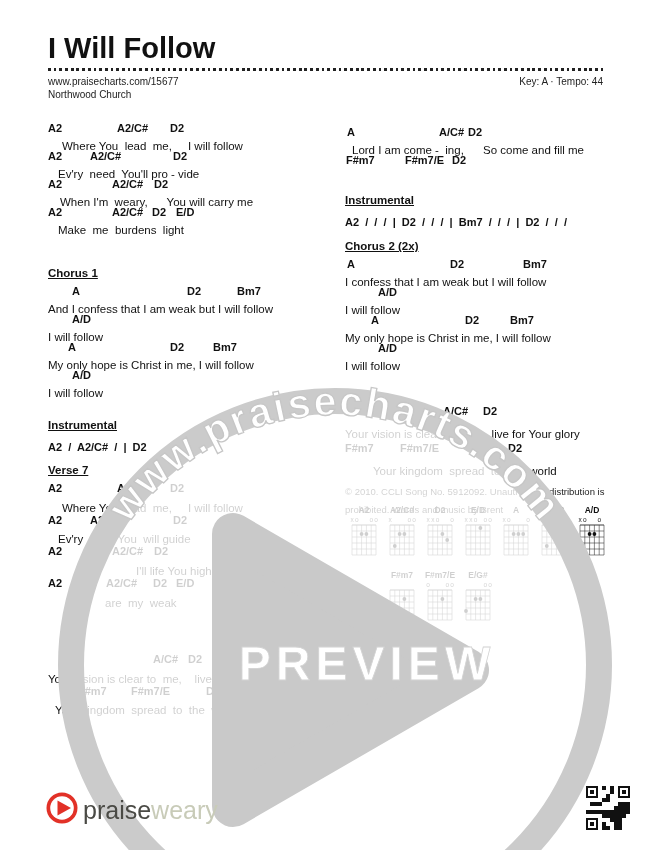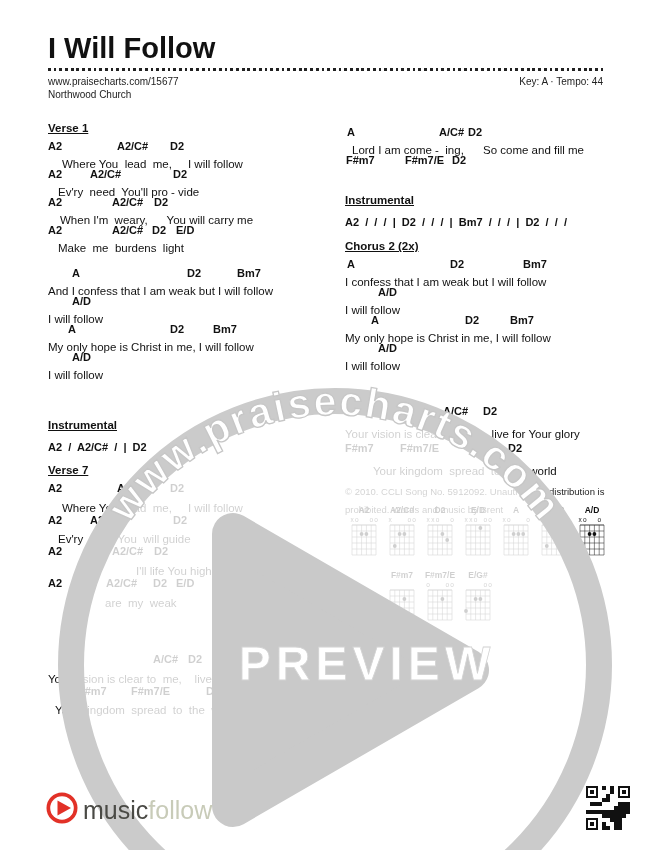--- a/index.html
+++ b/index.html
@@ -33,31 +33,31 @@
 <div class="page">
 
   <div class="abs title" style="left:48px;top:32px;">I Will Follow</div>
   <div class="abs dotted-rule" style="left:48px;top:68px;width:555px;"></div>
   <div class="abs meta" style="left:48px;top:76px;">www.praisecharts.com/15677</div>
   <div class="abs meta" style="left:48px;top:89px;">Northwood Church</div>
   <div class="abs meta" style="left:403px;top:76px;width:200px;text-align:right;">Key: A · Tempo: 44</div>
 
   <div>
       <div class="section" style="left: 48px; top: 122px; width: 290px;">
-        <div class="heading">Verse 1</div>
         <div class="line" style="height: 14px;"><span class="chord" style="left: 0px;">A2</span><span class="chord" style="left: 69px;">A2/C#</span><span class="chord" style="left: 122px;">D2</span></div>
         <div class="line" style="height: 14px;"><span class="lyric" style="padding-left: 14px;">Where You  lead  me,     I will follow</span></div>
         <div class="line" style="height: 14px;"><span class="chord" style="left: 0px;">A2</span><span class="chord" style="left: 42px;">A2/C#</span><span class="chord" style="left: 125px;">D2</span></div>
         <div class="line" style="height: 14px;"><span class="lyric" style="padding-left: 10px;">Ev'ry  need  You'll pro - vide</span></div>
         <div class="line" style="height: 14px;"><span class="chord" style="left: 0px;">A2</span><span class="chord" style="left: 64px;">A2/C#</span><span class="chord" style="left: 106px;">D2</span></div>
         <div class="line" style="height: 14px;"><span class="lyric" style="padding-left: 12px;">When I'm  weary,      You will carry me</span></div>
         <div class="line" style="height: 14px;"><span class="chord" style="left: 0px;">A2</span><span class="chord" style="left: 64px;">A2/C#</span><span class="chord" style="left: 104px;">D2</span><span class="chord" style="left: 128px;">E/D</span></div>
         <div class="line" style="height: 14px;"><span class="lyric" style="padding-left: 10px;">Make  me  burdens  light</span></div>
       </div>
       <div class="section" style="left: 48px; top: 267px; width: 290px;">
+        <div class="heading">Chorus 1</div>
         <div class="line" style="height: 14px;"><span class="chord" style="left: 24px;">A</span><span class="chord" style="left: 139px;">D2</span><span class="chord" style="left: 189px;">Bm7</span></div>
         <div class="line" style="height: 14px;"><span class="lyric" style="padding-left: 0px;">And I confess that I am weak but I will follow</span></div>
         <div class="line" style="height: 14px;"><span class="chord" style="left: 24px;">A/D</span></div>
         <div class="line" style="height: 14px;"><span class="lyric" style="padding-left: 0px;">I will follow</span></div>
         <div class="line" style="height: 14px;"><span class="chord" style="left: 20px;">A</span><span class="chord" style="left: 122px;">D2</span><span class="chord" style="left: 165px;">Bm7</span></div>
         <div class="line" style="height: 14px;"><span class="lyric" style="padding-left: 0px;">My only hope is Christ in me, I will follow</span></div>
         <div class="line" style="height: 14px;"><span class="chord" style="left: 24px;">A/D</span></div>
         <div class="line" style="height: 14px;"><span class="lyric" style="padding-left: 0px;">I will follow</span></div>
       </div>
       <div class="section" style="left: 48px; top: 419px; width: 290px;">
@@ -381,20 +381,20 @@
     <defs>
       <path id="arcp" d="M 118.5 540 A 250 250 0 0 1 551.5 540"></path>
     </defs>
     <text class="wm-arc">
       <textPath href="#arcp" startOffset="50%" text-anchor="middle">www.praisecharts.com</textPath>
     </text>
     <path d="M233 534 L233 806 L468 670 Z" fill="#c9c9c9" stroke="#c9c9c9" stroke-width="42" stroke-linejoin="round"></path>
     <text class="wm-preview" x="367" y="680" text-anchor="middle">PREVIEW</text>
   </svg>
 
-  <div class="abs logo-text" style="left:83px;top:796px;"><span class="logo-praise">music</span><span class="logo-charts">follow</span></div>
+  <div class="abs logo-text" style="left:83px;top:796px;"><span class="logo-praise">praise</span><span class="logo-charts">weary</span></div>
   <svg class="abs" style="left:44px;top:790px;" width="36" height="36">
     <circle cx="18" cy="18" r="15.5" fill="#e23127"></circle>
     <circle cx="18" cy="18" r="11.8" fill="#ffffff"></circle>
     <path d="M13.5 10.5 L27 18 L13.5 25.5 Z" fill="#e23127"></path>
   </svg>
 
 </div>
 
 </body></html>

